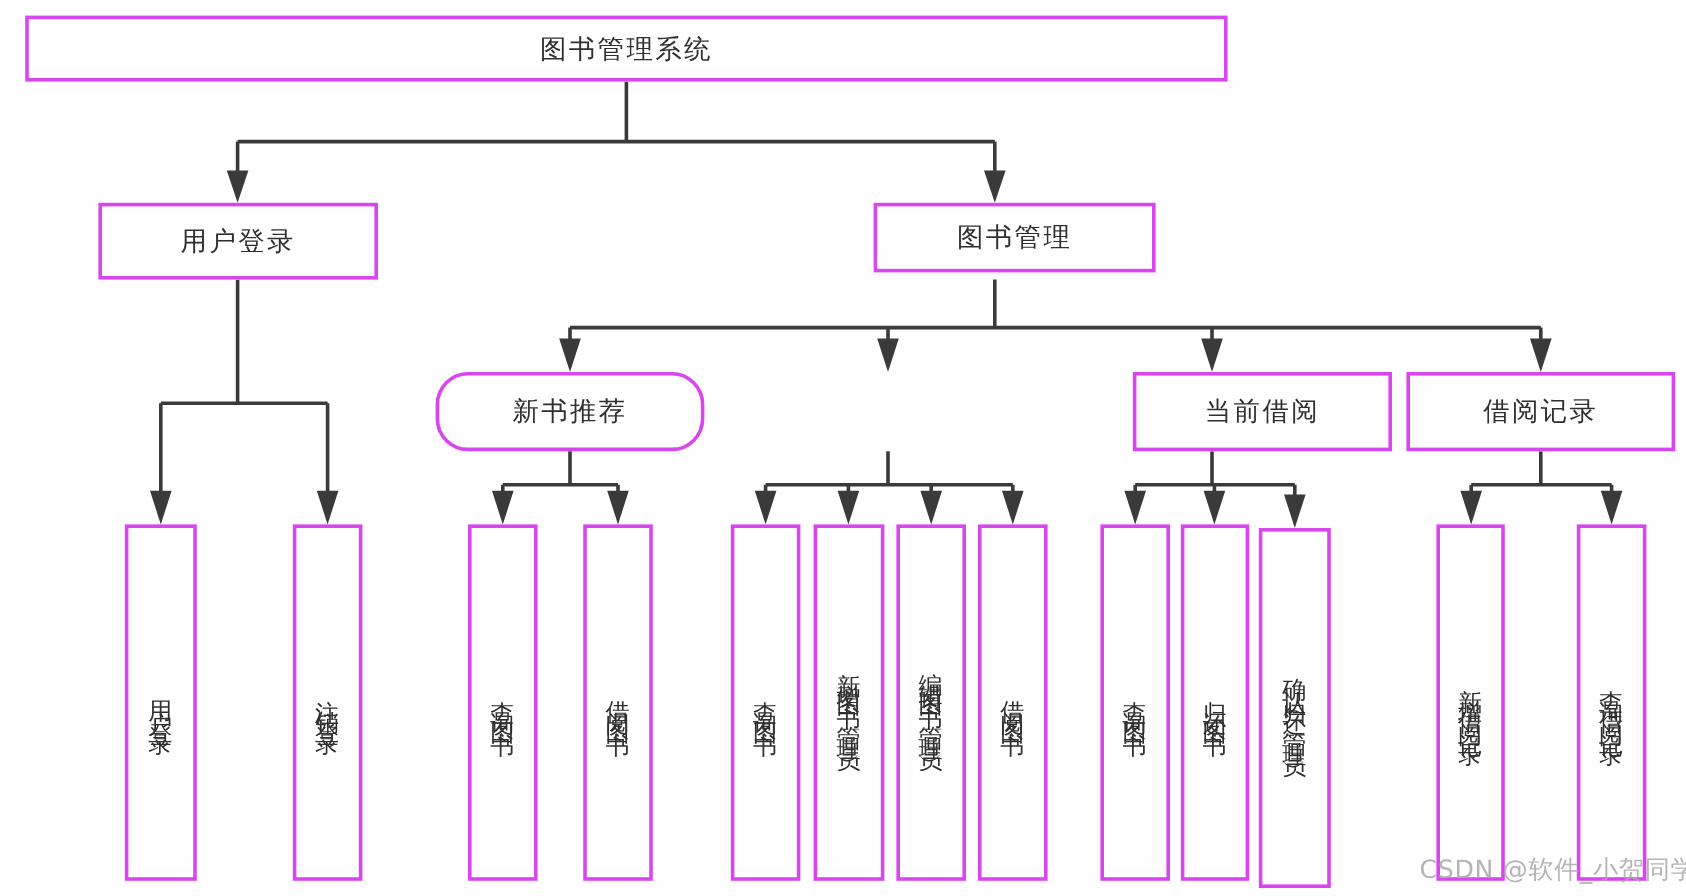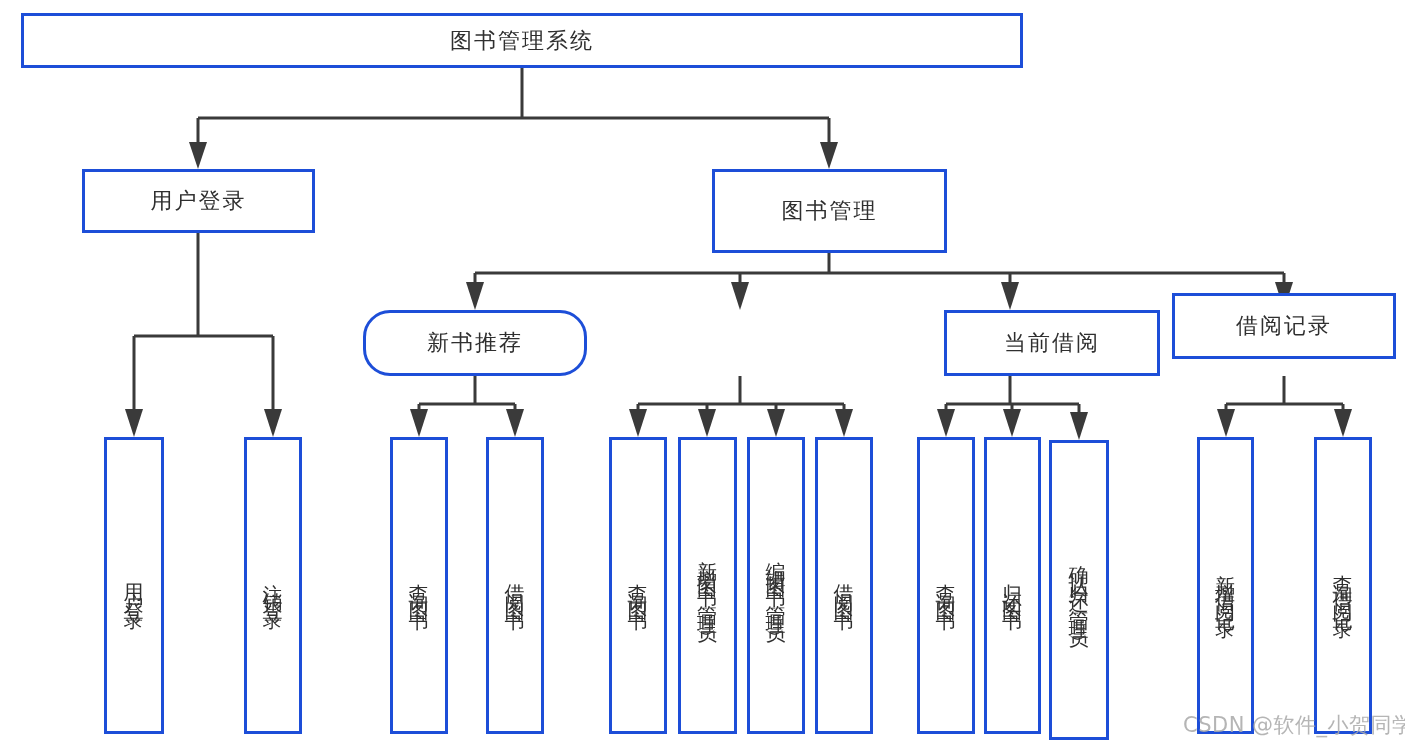--- a/index.html
+++ b/index.html
@@ -7,21 +7,21 @@
     position:relative;
     width:1405px;height:747px;
     background:#ffffff;
     font-family:"DejaVu Sans","Liberation Sans",sans-serif;
     overflow:hidden;
   }
   #connectors{position:absolute;left:0;top:0;z-index:1;}
   .node{
     position:absolute;
     box-sizing:border-box;
-    border:3px solid #1d4ed8;
+    border:3px solid #d946ef;
     background:#ffffff;
     display:flex;align-items:center;justify-content:center;
     color:#2f2f2f;
     z-index:2;
   }
   .node .hlabel{
     font-size:22px;
     letter-spacing:2px;
     white-space:nowrap;
     color:#2f2f2f;
@@ -85,31 +85,31 @@
     <polygon class="arrow" points="1334,409 1352,409 1343,437"></polygon>
   </svg>
 
   <div class="node" style="left:21px;top:13px;width:1002px;height:55px;">
     <span class="hlabel">图书管理系统</span>
   </div>
 
   <div class="node" style="left:82px;top:169px;width:233px;height:64px;">
     <span class="hlabel">用户登录</span>
   </div>
-  <div class="node" style="left:712px;top:169px;width:235px;height:84px;text-align:right;">
+  <div class="node" style="left:728px;top:169px;width:235px;height:58px;text-align:right;">
     <span class="hlabel">图书管理</span>
   </div>
 
   <div class="node" style="left:363px;top:310px;width:224px;height:66px;border-radius:27px;">
     <span class="hlabel">新书推荐</span>
   </div>
   <div class="node" style="left:944px;top:310px;width:216px;height:66px;">
     <span class="hlabel">当前借阅</span>
   </div>
-  <div class="node" style="left:1172px;top:293px;width:224px;height:66px;">
+  <div class="node" style="left:1172px;top:310px;width:224px;height:66px;">
     <span class="hlabel">借阅记录</span>
   </div>
 
   <div class="node leaf" style="left:104px;top:437px;width:60px;height:297px;">
     <span class="vlabel">用户登录</span>
   </div>
   <div class="node leaf" style="left:244px;top:437px;width:58px;height:297px;">
     <span class="vlabel">注销登录</span>
   </div>
 

